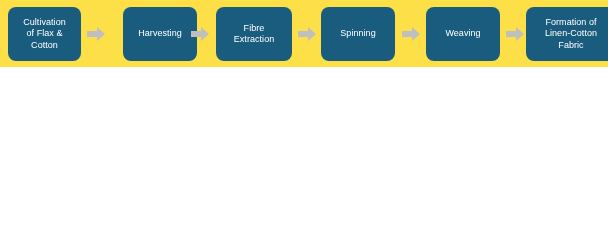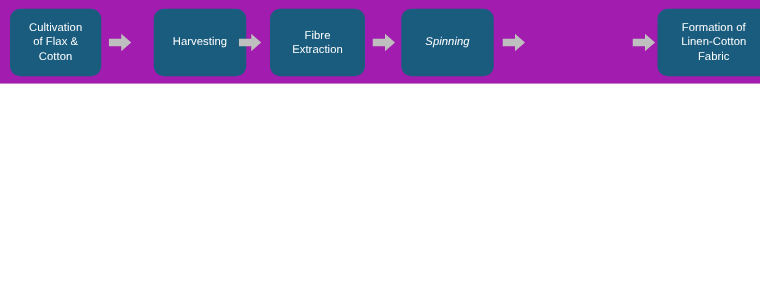--- a/index.html
+++ b/index.html
@@ -57,21 +57,21 @@
   }
   .flow-arrow svg {
     display: block;
     width: 18px;
     height: 14px;
   }
 </style>
 </head>
 <body>
 
-<div id="flow-diagram" style="background: #a21caf;">
+<div id="flow-diagram" style="background: #fde047;">
 
   <div class="flow-step" style="left: 8px; width: 73px; background: rgb(26, 92, 126);">
     <span class="flow-step-label" style="color: rgb(255, 255, 255);">Cultivation
 of Flax &amp;
 Cotton</span>
   </div>
 
   <div class="flow-arrow" style="left: 87px;">
     <svg viewBox="0 0 18 14" xmlns="http://www.w3.org/2000/svg" aria-hidden="true">
       <polygon points="0,4 10,4 10,0 18,7 10,14 10,10 0,10" fill="#bfbfbf"></polygon>
@@ -93,29 +93,32 @@
 Extraction</span>
   </div>
 
   <div class="flow-arrow" style="left: 298px;">
     <svg viewBox="0 0 18 14" xmlns="http://www.w3.org/2000/svg" aria-hidden="true">
       <polygon points="0,4 10,4 10,0 18,7 10,14 10,10 0,10" fill="#bfbfbf"></polygon>
     </svg>
   </div>
 
   <div class="flow-step" style="left: 321px; width: 74px; background: rgb(26, 92, 126);">
-    <span class="flow-step-label" style="color: rgb(255, 255, 255); font-style: italic;">Spinning</span>
+    <span class="flow-step-label" style="color: rgb(255, 255, 255);">Spinning</span>
   </div>
 
   <div class="flow-arrow" style="left: 402px;">
     <svg viewBox="0 0 18 14" xmlns="http://www.w3.org/2000/svg" aria-hidden="true">
       <polygon points="0,4 10,4 10,0 18,7 10,14 10,10 0,10" fill="#bfbfbf"></polygon>
     </svg>
   </div>
 
+  <div class="flow-step" style="left: 426px; width: 74px; background: rgb(26, 92, 126);">
+    <span class="flow-step-label" style="color: rgb(255, 255, 255);">Weaving</span>
+  </div>
 
   <div class="flow-arrow" style="left: 506px;">
     <svg viewBox="0 0 18 14" xmlns="http://www.w3.org/2000/svg" aria-hidden="true">
       <polygon points="0,4 10,4 10,0 18,7 10,14 10,10 0,10" fill="#bfbfbf"></polygon>
     </svg>
   </div>
 
   <div class="flow-step" style="left: 526px; width: 90px; background: rgb(26, 92, 126);">
     <span class="flow-step-label" style="color: rgb(255, 255, 255);">Formation of
 Linen-Cotton

